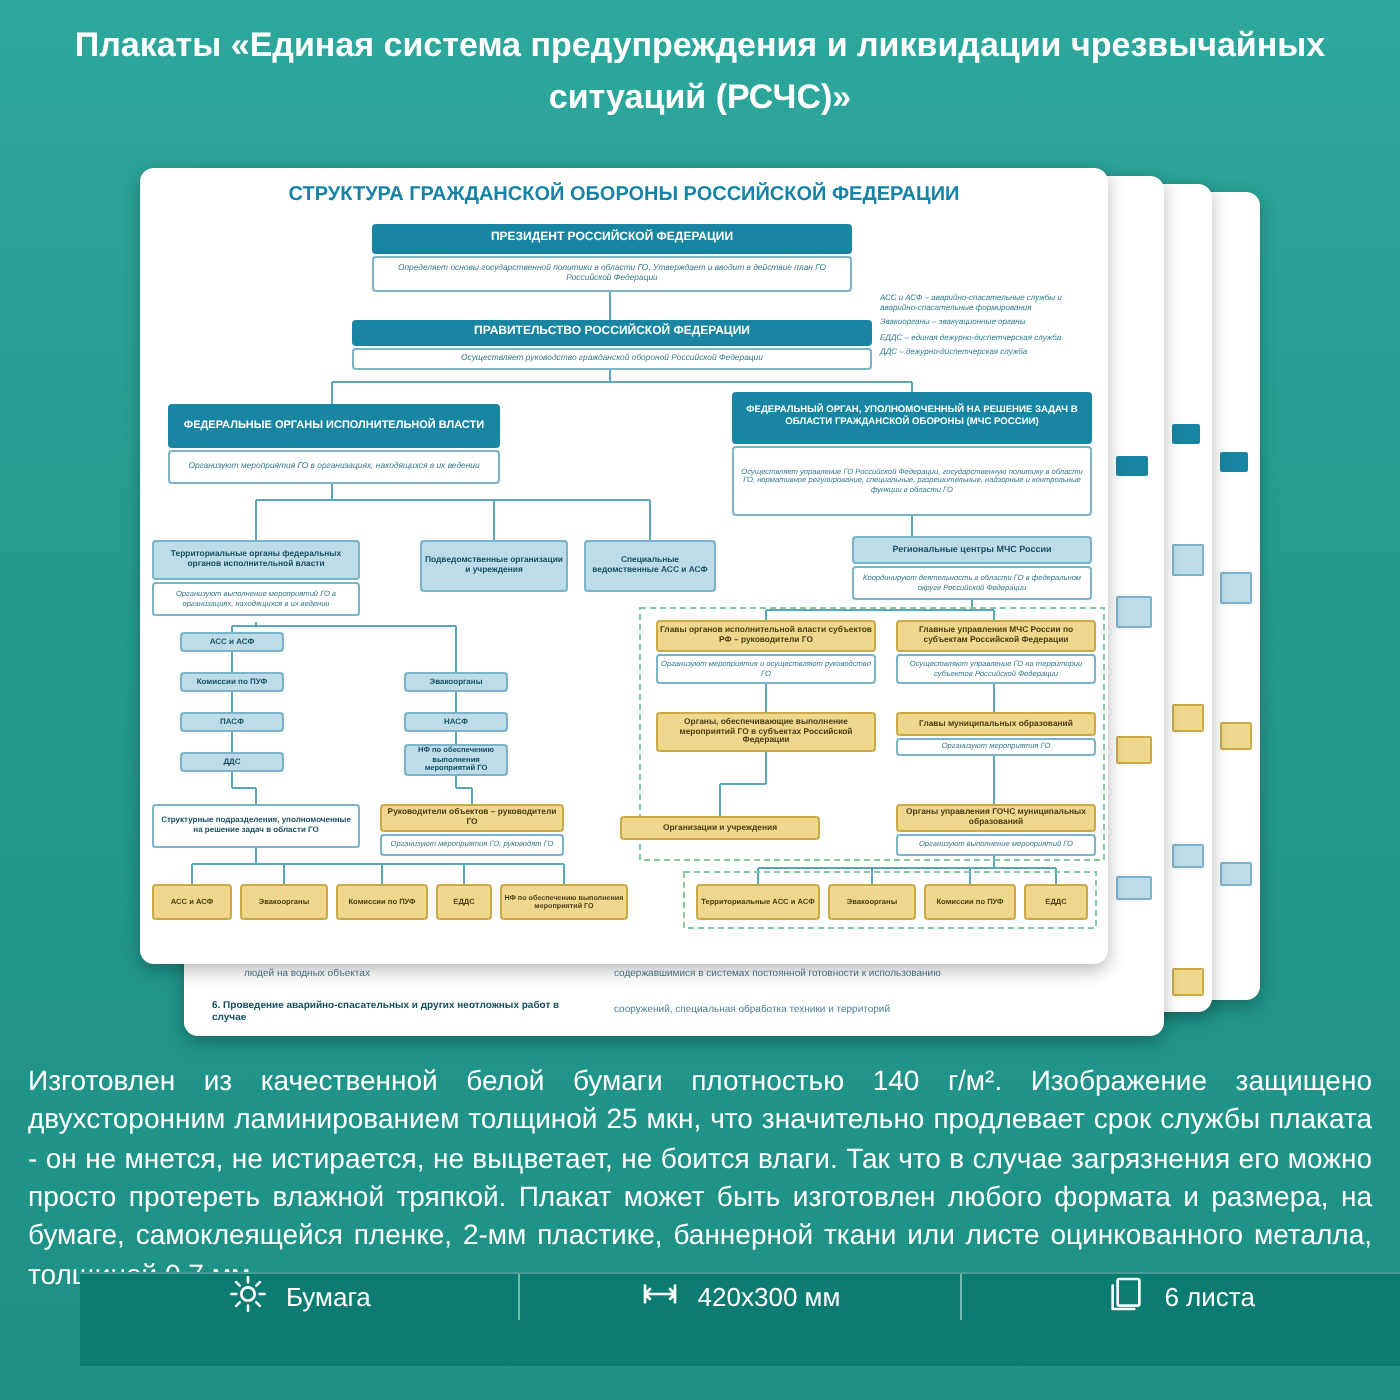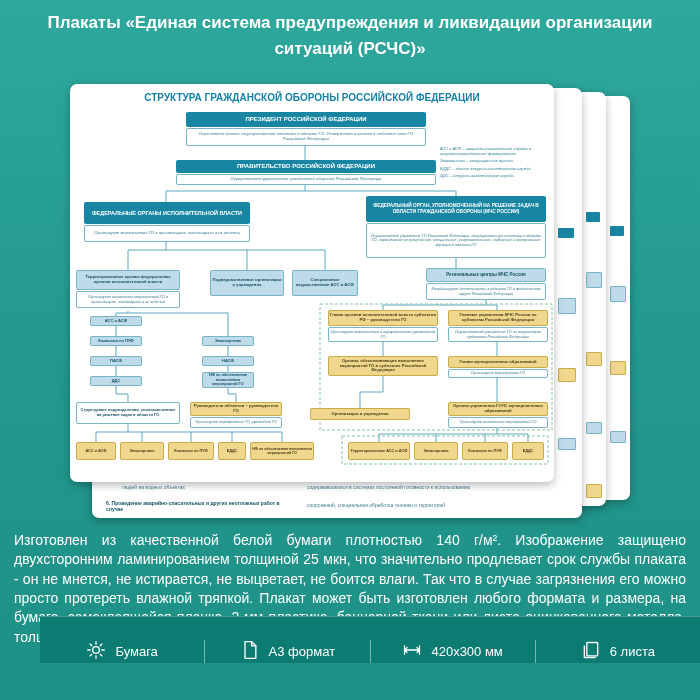--- a/index.html
+++ b/index.html
@@ -32,33 +32,33 @@
   .legend div{margin-bottom:2px;}
   .connectors{position:absolute;left:0;top:0;pointer-events:none;}
   .frag{position:absolute;font-size:5px;color:#4a7e90;line-height:1.2;}
   .frag-bold{font-weight:bold;color:#14525f;}
   .mini{position:absolute;border-radius:1px;}
   .mini.b{background:#bedbe9;border:1px solid #79b4c9;}
   .mini.t{background:#efd88e;border:1px solid #c9ab4a;}
   .mini.g{background:#1886a2;}
   .description{position:absolute;top:531px;left:14px;right:14px;color:#fff;
     font-size:14px;line-height:1.38;text-align:justify;}
-  .footer{position:absolute;left:0;right:0;top:616px;height:46px;background:#0c7b72;
-    border-top:1px solid rgba(255,255,255,.25);display:flex;align-items:flex-end;z-index:5;margin-left:40px;}
+  .footer{position:absolute;left:0;right:0;top:636px;height:46px;background:#0c7b72;
+    border-top:1px solid rgba(255,255,255,.25);display:flex;align-items:flex-start;z-index:5;margin-left:40px;}
   .cell{flex:1;display:flex;align-items:center;justify-content:center;gap:9px;
     color:#fff;font-size:13px;}
   .cell + .cell{border-left:1px solid rgba(255,255,255,.45);}
   .cell svg{stroke:#fff;fill:none;stroke-width:1.6;stroke-linecap:round;stroke-linejoin:round;}
 </style>
 </head>
 <body>
 
 <div class="canvas">
 
-  <div class="header-title">Плакаты «Единая система предупреждения и ликвидации организации ситуаций (РСЧС)»</div>
+  <div class="header-title">Плакаты «Единая система предупреждения и ликвидации чрезвычайных ситуаций (РСЧС)»</div>
 
   <div class="sheet s4">
     <div class="mini g" style="left:468px;top:130px;width:14px;height:10px"></div>
     <div class="mini b" style="left:468px;top:190px;width:14px;height:14px"></div>
     <div class="mini t" style="left:468px;top:265px;width:14px;height:12px"></div>
     <div class="mini b" style="left:468px;top:335px;width:14px;height:10px"></div>
   </div>
 
   <div class="sheet s3">
     <div class="mini g" style="left:468px;top:120px;width:14px;height:10px"></div>
@@ -165,29 +165,20 @@
         <svg width="20" height="20" viewBox="0 0 24 24">
             <circle cx="12" cy="12" r="4"></circle>
             <path d="M12 2v3M12 19v3M2 12h3M19 12h3M4.9 4.9l2.1 2.1M17 17l2.1 2.1M19.1 4.9L17 7M7 17l-2.1 2.1"></path>
           </svg>
       </span>
       <span>Бумага</span>
     </div>
     <div class="cell">
       <span>
         <svg width="20" height="20" viewBox="0 0 24 24">
-            <path d="M6 2h8l5 5v15H6z"></path>
-            <path d="M14 2v5h5"></path>
-          </svg>
-      </span>
-      <span>А3 формат</span>
-    </div>
-    <div class="cell">
-      <span>
-        <svg width="20" height="20" viewBox="0 0 24 24">
             <path d="M3 7v10M21 7v10M3 12h18M6 9l-3 3 3 3M18 9l3 3-3 3"></path>
           </svg>
       </span>
       <span>420x300 мм</span>
     </div>
     <div class="cell">
       <span>
         <svg width="20" height="20" viewBox="0 0 24 24">
             <rect x="7" y="3" width="13" height="16" rx="1"></rect>
             <path d="M4 7v14h13"></path>

